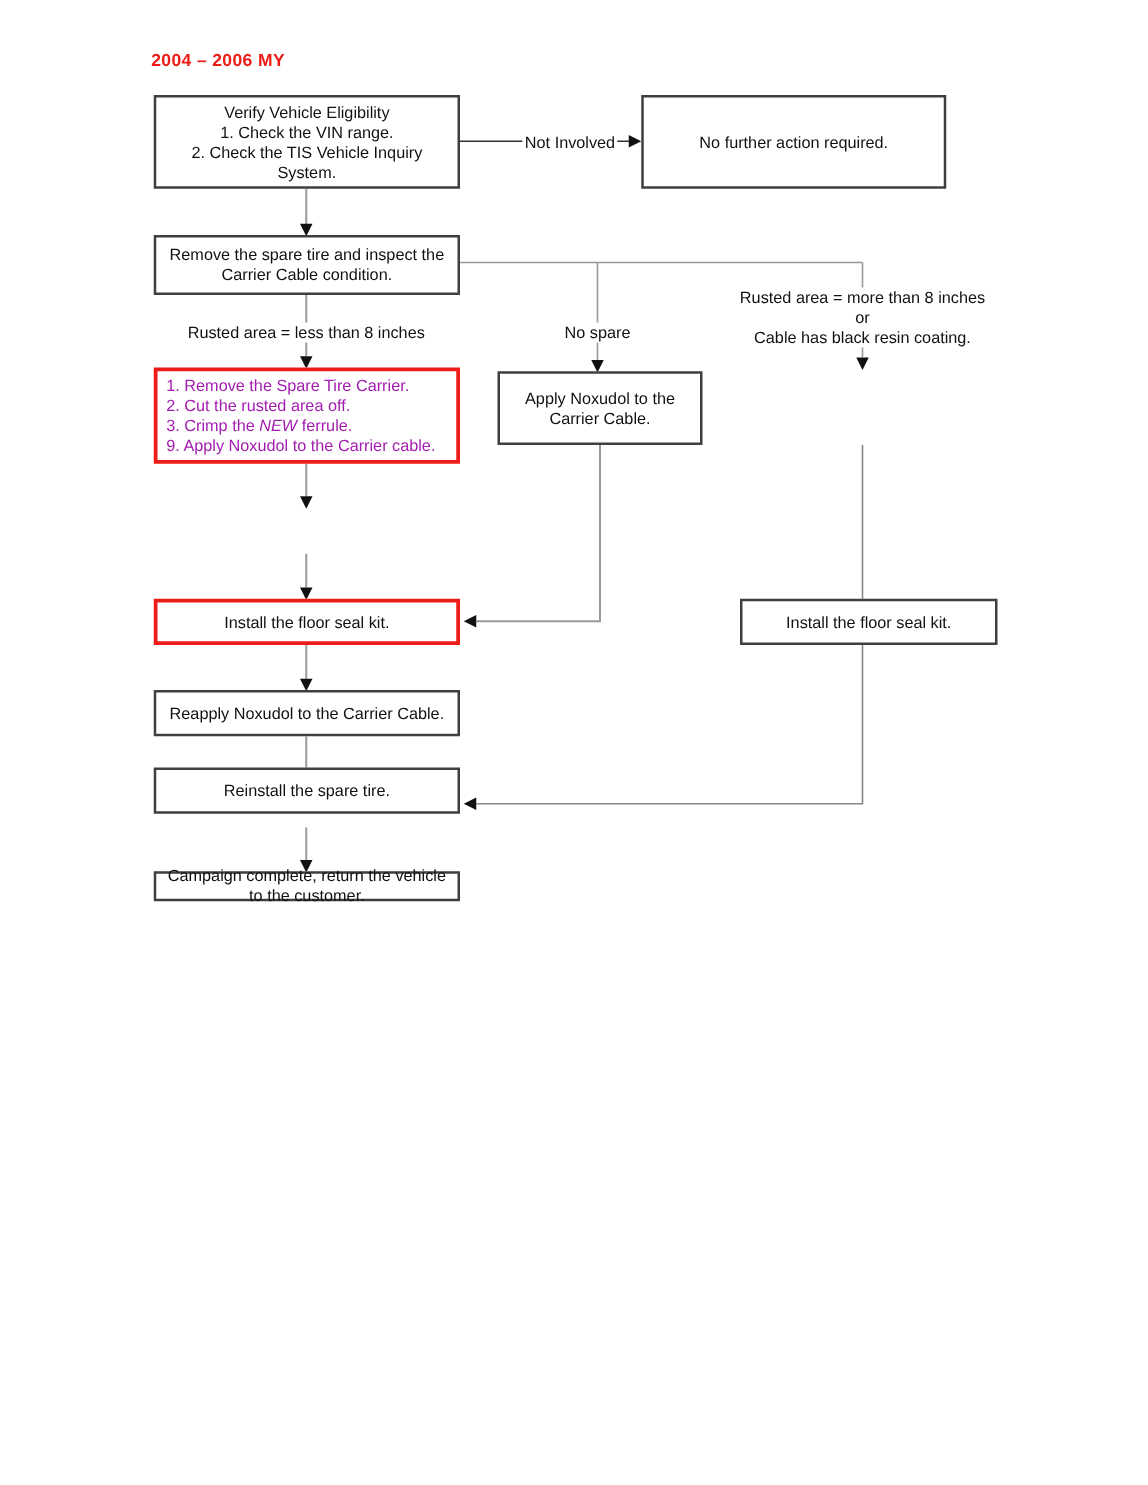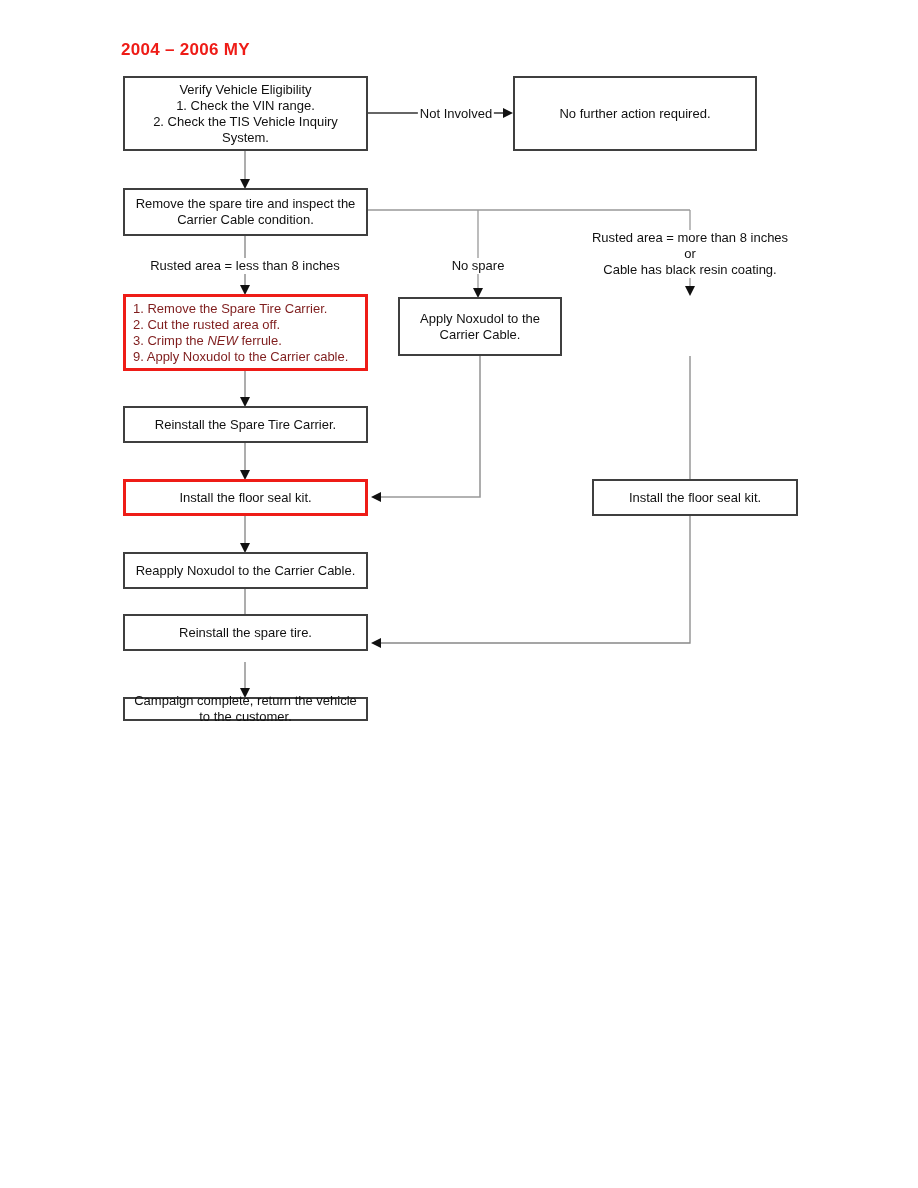--- a/index.html
+++ b/index.html
@@ -14,21 +14,21 @@
   }
   .connectors {
     position: absolute;
     left: 0; top: 0;
     z-index: 0;
     pointer-events: none;
   }
   .page-title {
     position: absolute;
     left: 121px; top: 40px;
-    font-size: 17px;
+    font-size: 14px;
     font-weight: bold;
     color: #ee1c17;
     letter-spacing: 0.3px;
     z-index: 2;
   }
   .box {
     position: absolute;
     box-sizing: border-box;
     background: #ffffff;
     border: 2px solid #3f3f3f;
@@ -37,21 +37,21 @@
     align-items: center;
     justify-content: center;
     text-align: center;
     font-size: 13px;
     line-height: 16px;
     z-index: 1;
     padding: 2px 6px;
   }
   .box.red-border { border: 3px solid #ee1c17; }
   .box.red-text {
-    color: #7f1d1d;
+    color: #a21caf;
     align-items: flex-start;
     text-align: right;
     padding: 4px 6px 4px 7px;
   }
   .edge-label {
     position: absolute;
     transform: translateX(-50%);
     background: #ffffff;
     font-size: 13px;
     line-height: 16px;
@@ -155,23 +155,20 @@
     <div>2. Cut the rusted area off.</div>
     <div><span>3. Crimp the </span><i>NEW</i><span> ferrule.</span></div>
     <div>9. Apply Noxudol to the Carrier cable.</div>
   </div>
 
   <div class="box" style="left:398px; top:297px; width:164px; height:59px;">
     <div>Apply Noxudol to the Carrier Cable.</div>
   </div>
 
 
-  <div class="box" style="left:123px; top:406px; width:245px; height:37px;">
-    <div>Reinstall the Spare Tire Carrier.</div>
-  </div>
 
   <div class="box red-border" style="left:123px; top:479px; width:245px; height:37px;">
     <div>Install the floor seal kit.</div>
   </div>
 
   <div class="box" style="left:592px; top:479px; width:206px; height:37px;">
     <div>Install the floor seal kit.</div>
   </div>
 
   <div class="box" style="left:123px; top:552px; width:245px; height:37px;">

